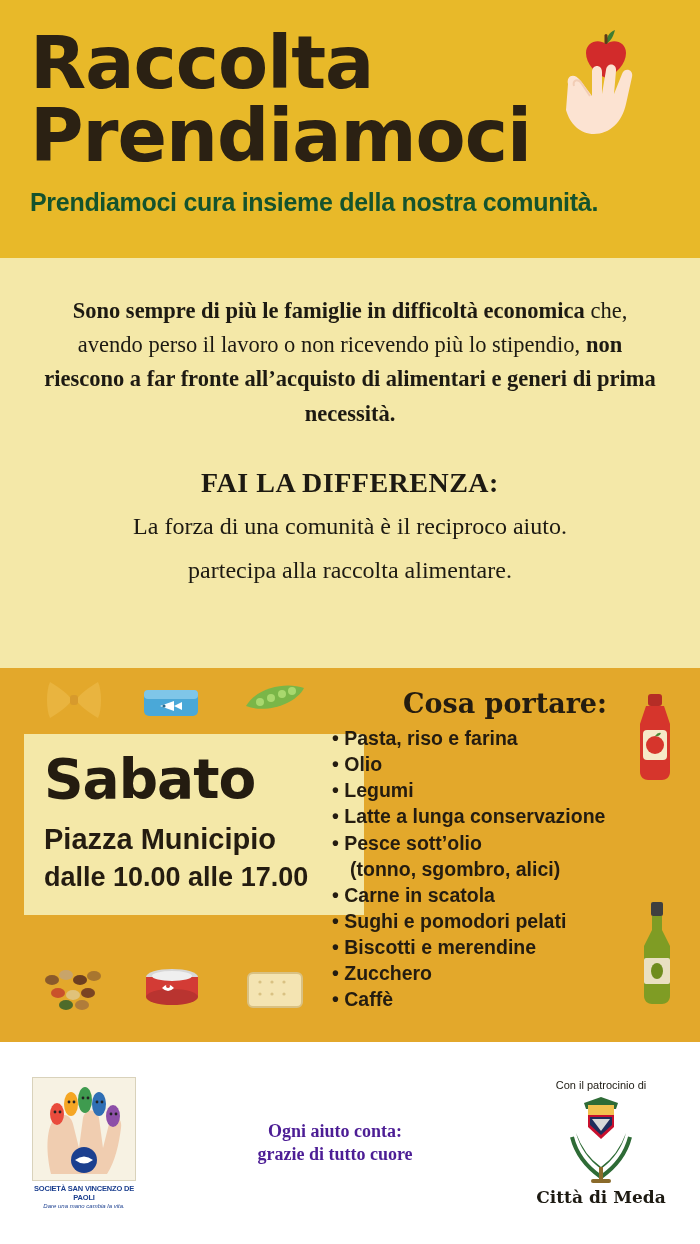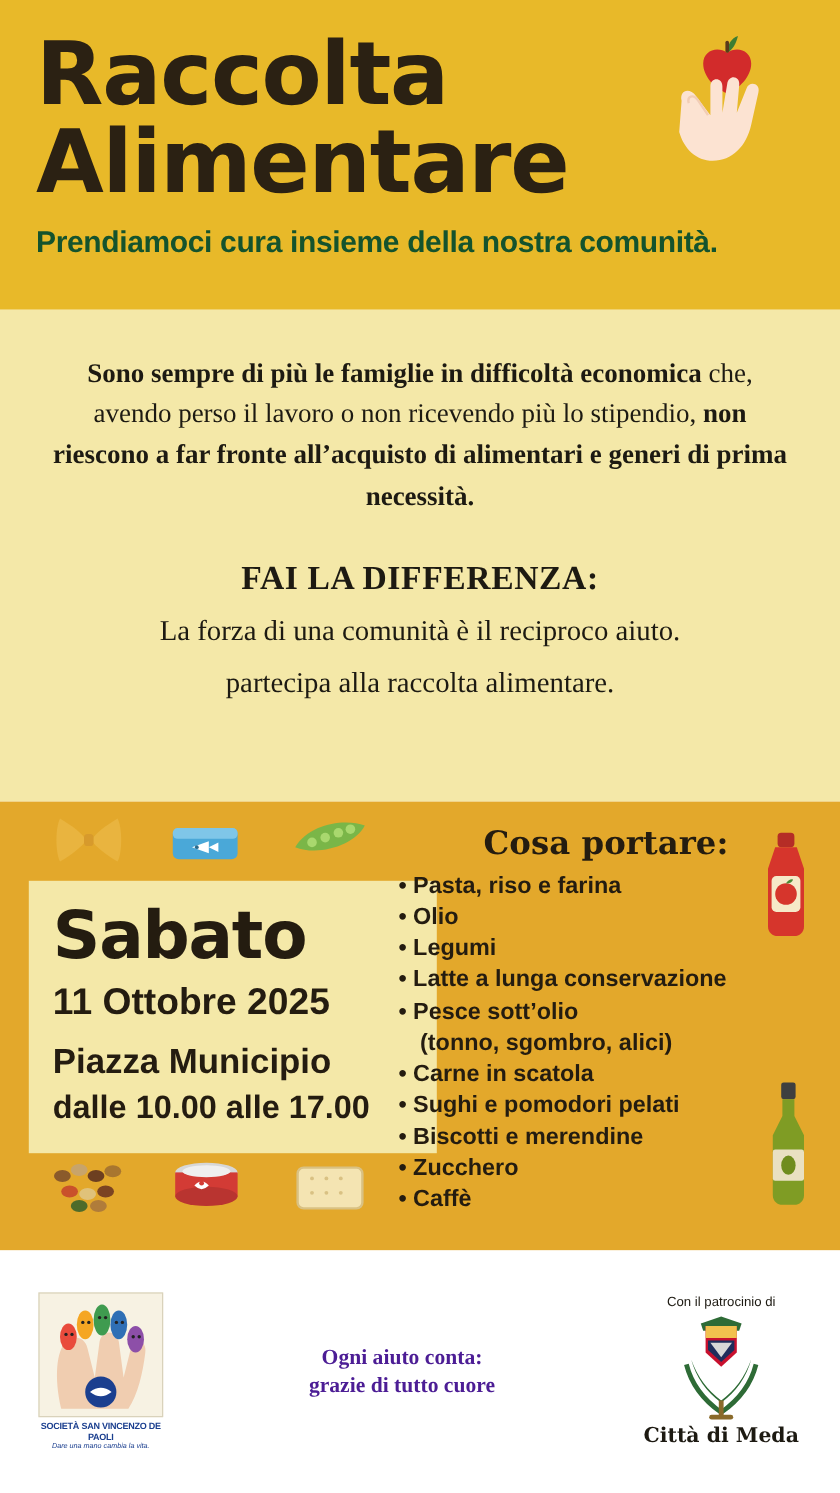--- a/index.html
+++ b/index.html
@@ -235,21 +235,21 @@
   .crest { width: 86px; height: 92px; margin: 0 auto; }
 </style>
 </head>
 <body>
 
 <div class="poster">
 
   <div class="header">
     <div class="title-block">
       <div class="title-line l1">Raccolta</div>
-      <div class="title-line l2">Alimentare</div>
+      <div class="title-line l2">Prendiamoci</div>
       <div class="subtitle">Prendiamoci cura insieme della nostra comunità.</div>
     </div>
     <div class="hand-icon">
       <svg viewBox="0 0 140 120" width="140" height="120">
 
         <path d="M70 22 C62 16 50 20 50 31 C50 42 60 52 70 56 C80 52 90 42 90 31 C90 20 78 16 70 22 Z" fill="#d22b2b"></path>
         <path d="M70 22 C70 16 73 10 79 8 C77 15 75 19 70 22 Z" fill="#3e7d32"></path>
         <rect x="68.5" y="12" width="3" height="10" rx="1.5" fill="#5b3a1a"></rect>
 
         <path d="M32 62 C30 54 38 50 44 58 L56 74 L56 50 C56 42 66 42 66 50 L66 72 L70 48 C71 40 81 41 80 49 L78 72 L86 52 C88 45 98 47 96 55 L90 82 C86 100 74 112 58 112 C44 112 34 102 30 88 Z" fill="#fce3d2"></path>
@@ -342,21 +342,20 @@
         <rect x="23" y="2" width="12" height="14" rx="2" fill="#3f3f3f"></rect>
         <path d="M24 16 L34 16 L34 30 L42 46 L42 96 C42 101 38 104 34 104 L24 104 C20 104 16 101 16 96 L16 46 L24 30 Z" fill="#7f9c24"></path>
         <rect x="16" y="58" width="26" height="26" rx="2" fill="#e9e0c2"></rect>
         <ellipse cx="29" cy="71" rx="6" ry="8" fill="#6f8c1e"></ellipse>
       </svg>
     </div>
 
     <div class="left-col">
       <div class="date-card">
         <div class="day">Sabato</div>
-        <div class="date">11 Ottobre 2025</div>
         <div class="place">Piazza Municipio</div>
         <div class="hours">dalle 10.00 alle 17.00</div>
       </div>
     </div>
 
     <div class="right-col">
       <div class="cosa-title">Cosa portare:</div>
       <ul class="items">
         <li>• <span>Pasta, riso e farina</span></li>
         <li>• <span>Olio</span></li>

